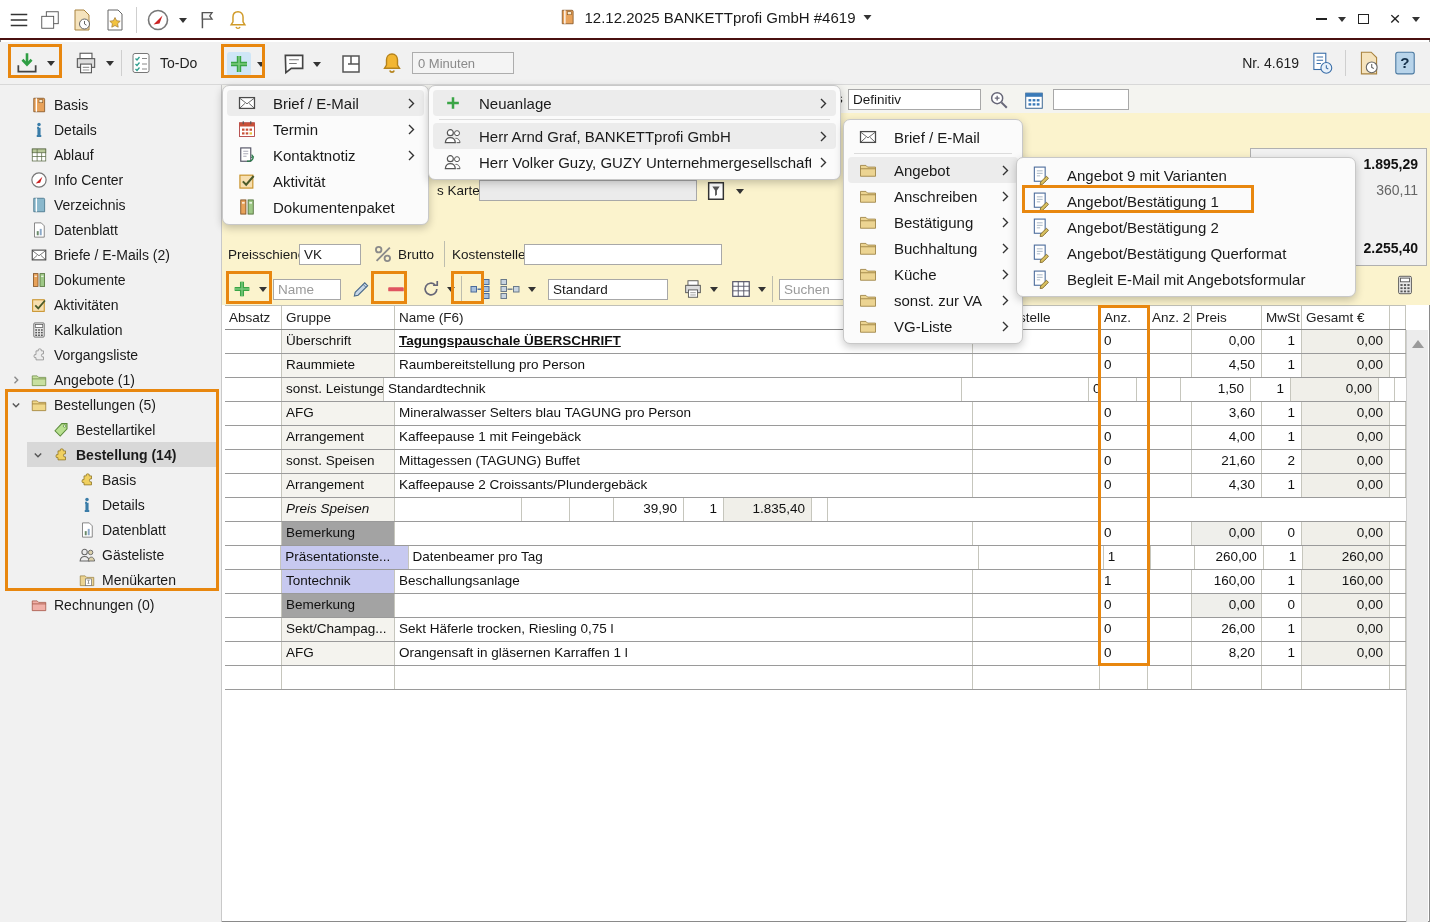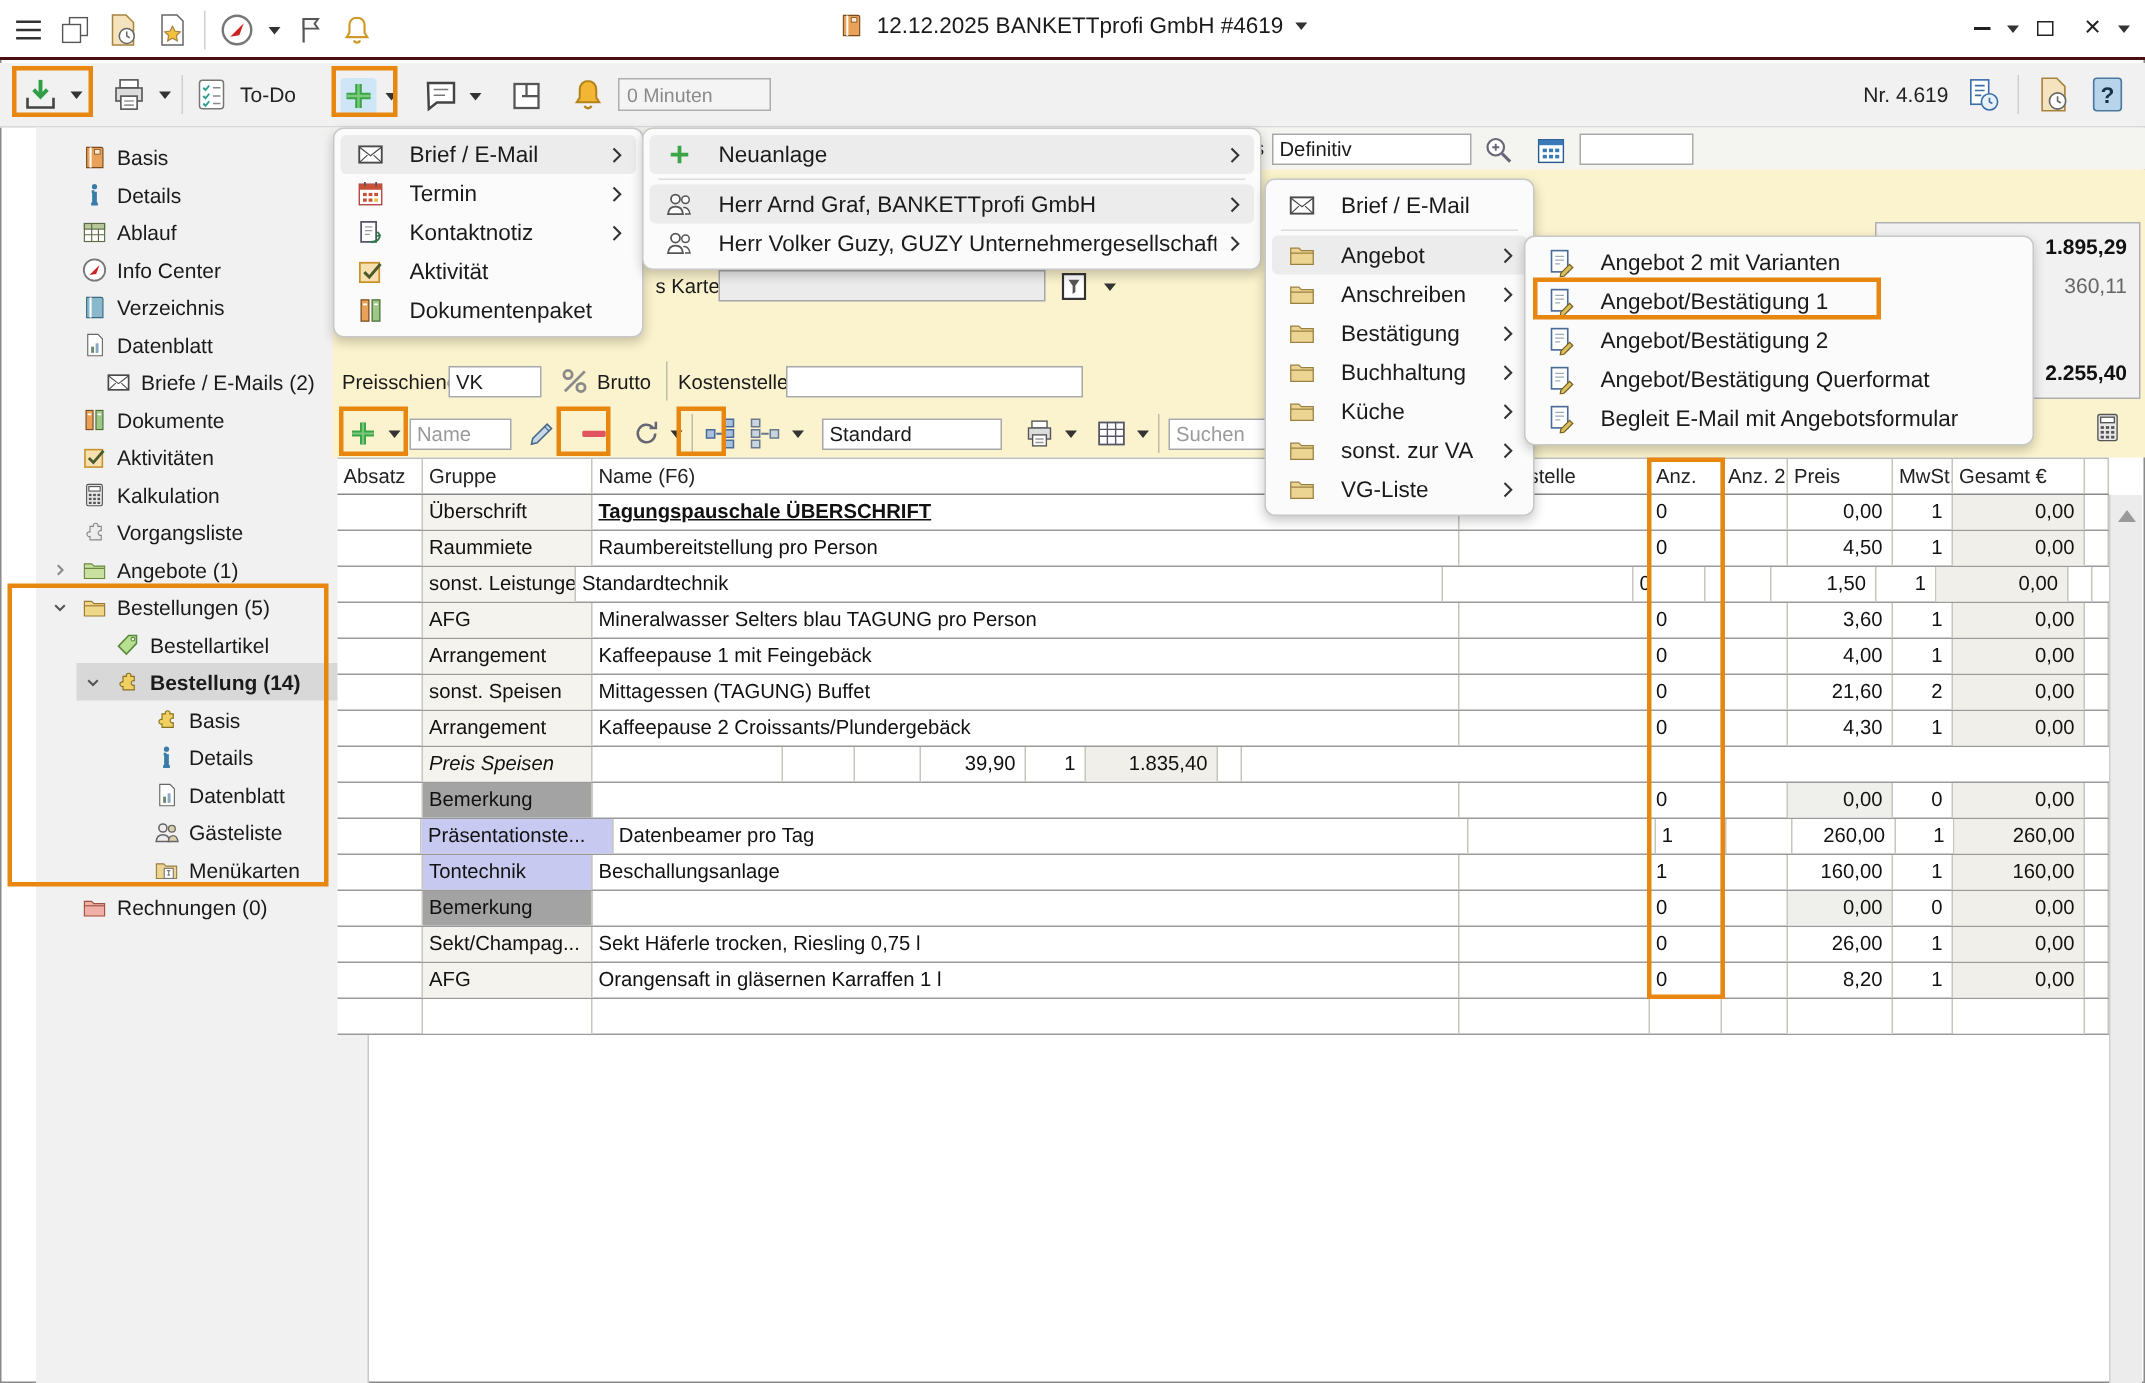--- a/index.html
+++ b/index.html
@@ -17,21 +17,21 @@
 .title-text{font-size:15px;color:#1a1a1a;}
 .winbtn{width:30px;height:26px;display:flex;align-items:center;justify-content:center;font-size:19px;color:#222;}
 .minline{width:11px;height:2px;background:#222;}
 .maxbox{width:11px;height:10px;border:1.5px solid #222;}
 
 .toolbar{left:0;top:42px;width:1430px;height:43px;background:#f1f1f1;border-bottom:1px solid #d8d8d8;}
 .tb-label{font-size:14px;color:#222;}
 .plusbg{background:#cfe6f7;border-radius:3px;}
 .mininput{height:22px;border:1px solid #adadad;background:#f4f4f4;color:#8a8a8a;font-size:13px;padding:0 5px;width:102px;}
 
-.sidebar{left:0;top:85px;width:222px;height:837px;background:#f1f1f1;border-right:1px solid #c9c9c9;padding-top:7px;margin-left:24px;}
+.sidebar{left:0;top:85px;width:222px;height:837px;background:#f1f1f1;border-right:1px solid #c9c9c9;padding-top:7px;}
 .side-item{position:relative;height:25px;display:flex;align-items:center;gap:6px;font-size:14px;color:#1a1a1a;cursor:default;}
 .side-item.sel::before{content:'';position:absolute;left:27px;right:5px;top:0;bottom:0;background:#d8d8d8;}
 .side-item>*{position:relative;}
 .schev{width:16px;height:10px;display:inline-flex;}
 .schev svg{width:10px;height:10px;margin:auto;}
 .slab.b{font-weight:bold;}
 
 .topstrip{left:222px;top:85px;width:1208px;height:28px;background:#f4f4f0;}
 .yellow{left:222px;top:113px;width:1208px;height:192px;background:#fbf3cd;}
 .lab{font-size:13.5px;color:#1a1a1a;}
@@ -294,21 +294,21 @@
         <span class="schev"></span>
         <span class="ic i18">
           <svg viewBox="0 0 24 24" fill="none">
             <path d="M6 2.5h9l4 4V21.5H6z" fill="#fff" stroke="#666"></path>
             <rect x="9" y="13.5" width="2.6" height="5.5" fill="#6a8a6a"></rect>
             <rect x="13" y="10.5" width="2.6" height="8.5" fill="#8aa8c8"></rect>
           </svg>
         </span>
         <span class="slab">Datenblatt</span>
       </div>
-      <div class="side-item" style="padding-left: 24px;">
+      <div class="side-item" style="padding-left: 8px;">
         <span class="schev"></span>
         <span class="ic i18">
           <svg viewBox="0 0 24 24" fill="none">
             <rect x="3" y="5.5" width="18" height="13" fill="#fff" stroke="#4a4a4a" stroke-width="1.5"></rect>
             <path d="M3 6l9 7 9-7M3 18.5l6.5-6M21 18.5l-6.5-6" stroke="#4a4a4a"></path>
           </svg>
         </span>
         <span class="slab">Briefe / E-Mails (2)</span>
       </div>
       <div class="side-item" style="padding-left: 8px;">
@@ -1063,21 +1063,21 @@
   </div>
 <div class="menu" id="menu-template" style="left:1016px;top:157px;width:340px;z-index:53;">
     <div class="menu-item">
       <span class="ic i20">
         <svg viewBox="0 0 24 24" fill="none">
           <rect x="4" y="2.5" width="13" height="17" fill="#fff" stroke="#4a6a9a" stroke-width="1.3"></rect>
           <path d="M7 7h7M7 10h7M7 13h4" stroke="#9ab"></path>
           <path d="M11.5 20.5l7-7 2.5 2.5-7 7-3 .5z" fill="#d8c060" stroke="#7a6020"></path>
         </svg>
       </span>
-      <span class="mlab">Angebot 2 mit Varianten</span>
+      <span class="mlab">Angebot 9 mit Varianten</span>
     </div>
     <div class="menu-item">
       <span class="ic i20">
         <svg viewBox="0 0 24 24" fill="none">
           <rect x="4" y="2.5" width="13" height="17" fill="#fff" stroke="#4a6a9a" stroke-width="1.3"></rect>
           <path d="M7 7h7M7 10h7M7 13h4" stroke="#9ab"></path>
           <path d="M11.5 20.5l7-7 2.5 2.5-7 7-3 .5z" fill="#d8c060" stroke="#7a6020"></path>
         </svg>
       </span>
       <span class="mlab">Angebot/Bestätigung 1</span>

